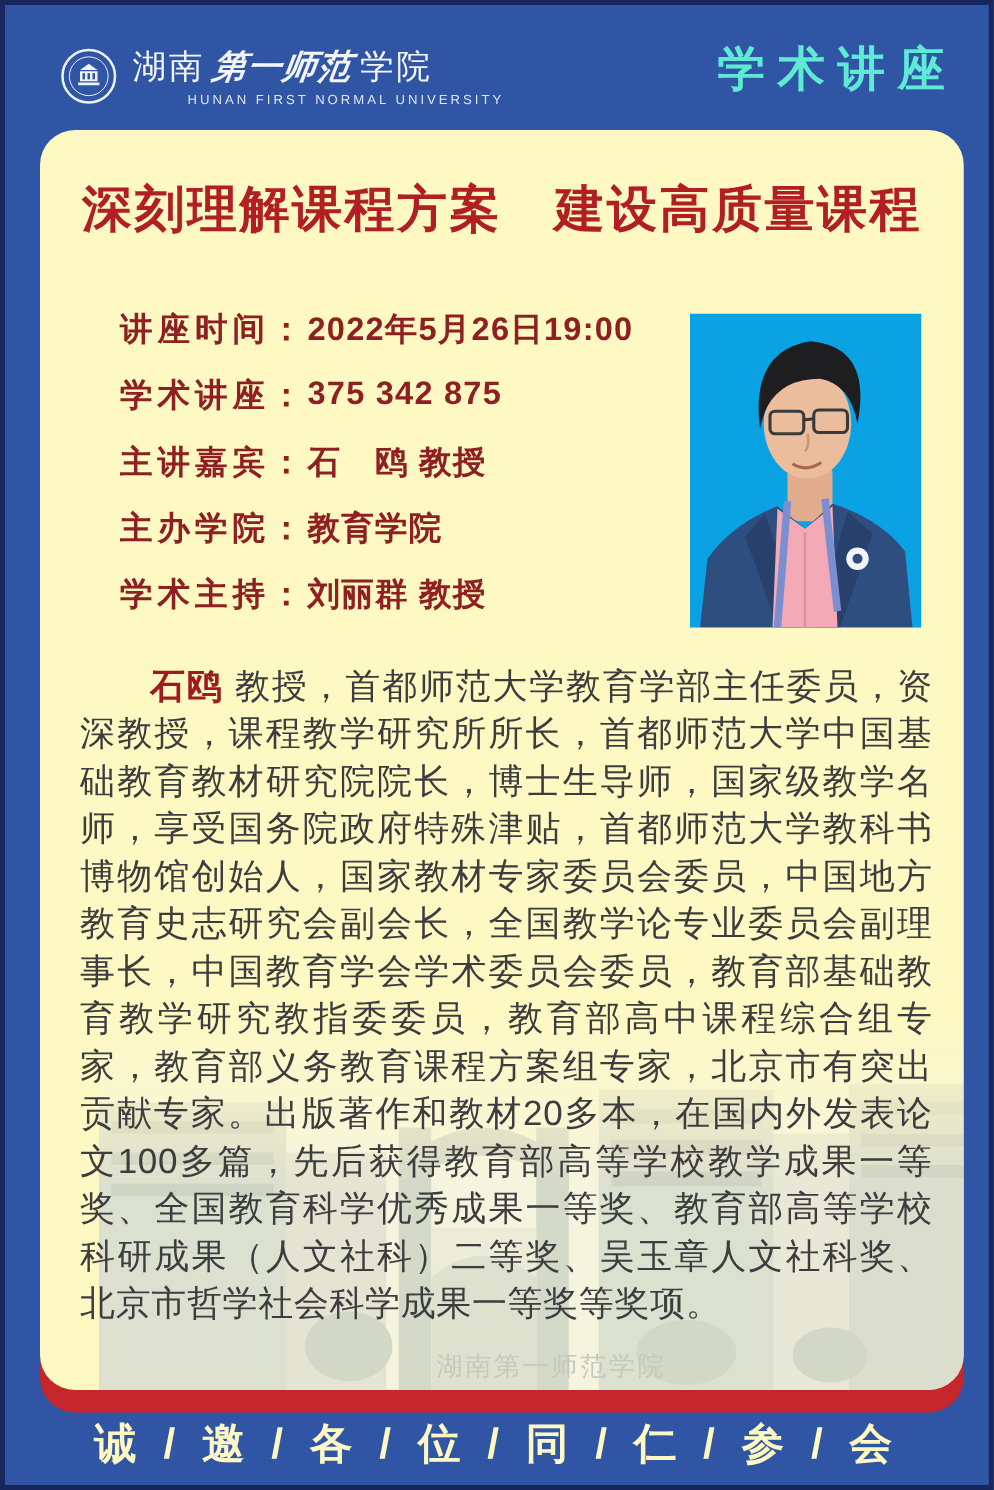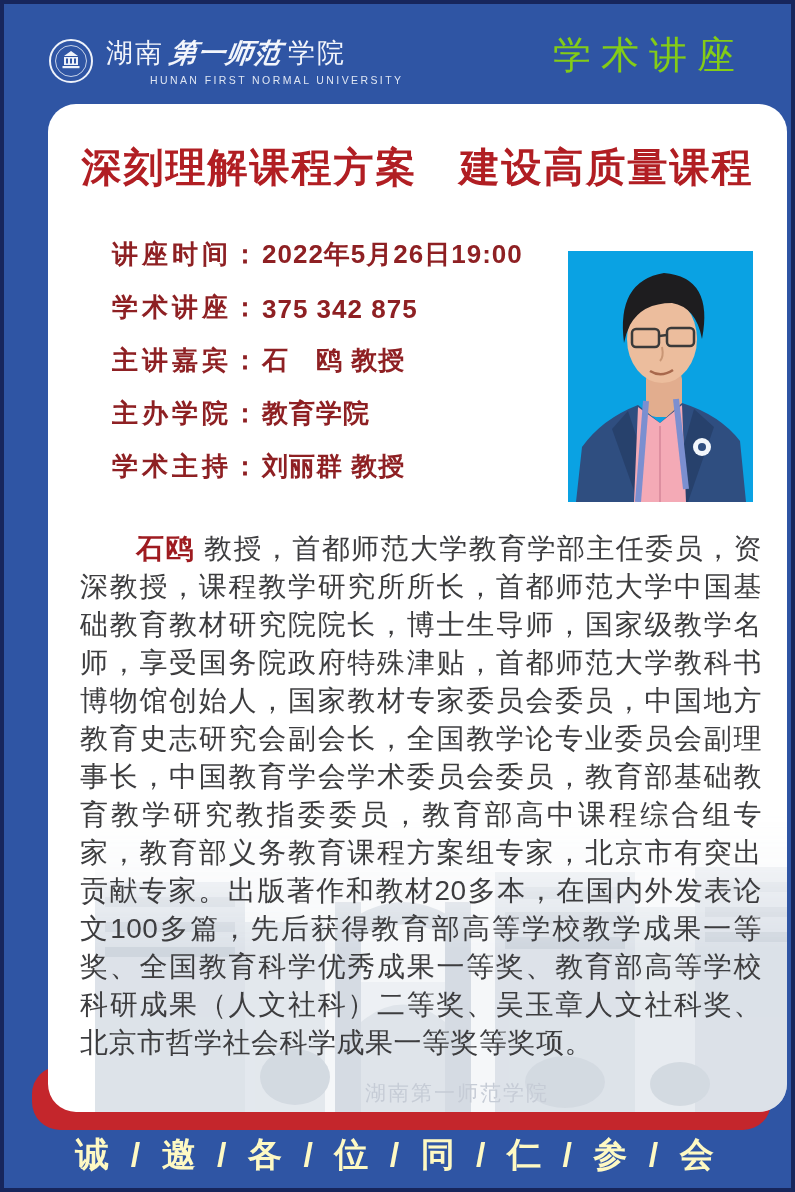--- a/index.html
+++ b/index.html
@@ -16,42 +16,42 @@
   }
 
   
   .header { position:absolute; top:0; left:0; right:0; height:80px; }
   .logo-group { position:absolute; left:44px; top:31px; display:flex; align-items:center; }
   .seal { width:46px; height:46px; flex:0 0 auto; }
   .uni-name { margin-left:12px; color:#f2f5fb; }
   .uni-cn { font-size:27px; letter-spacing:2px; display:flex; align-items:baseline; white-space:nowrap; }
   .uni-cn .stylized { font-style:italic; transform:skewX(-8deg); font-weight:bold; margin:0 6px; letter-spacing:1px; }
   .uni-en { font-size:10.5px; letter-spacing:2.4px; margin-top:3px; color:#dfe6f3; white-space:nowrap;margin-left:44px; }
-  .badge { position:absolute; right:46px; top:26px; color:#84cc16; font-size:38px; letter-spacing:10px; font-weight:normal; white-space:nowrap; }
+  .badge { position:absolute; right:25px; top:26px; color:#5eead4; font-size:38px; letter-spacing:10px; font-weight:bold; white-space:nowrap; }
 
   
   .red-band {
     position:absolute; left:28px; top:1062px; width:739px; height:64px;
     background:#c4262c; border-radius:28px; z-index:1;
   }
 
   
   .card {
     position:absolute; left:28px; top:100px; width:739px; height:1008px;
-    background:#ffffff; border-radius:28px; z-index:2; overflow:hidden;margin-left:16px;
+    background:#fef9c3; border-radius:28px; z-index:2; overflow:hidden;
   }
 
   .card-title {
     position:absolute; top:36px; left:0; right:0;
     text-align:center; color:#b11e23; font-size:40px; font-weight:bold;
     letter-spacing:2px; white-space:nowrap;
   }
 
   .details { position:absolute; left:64px; top:142px; }
-  .detail-row { display:flex; align-items:flex-end; height:26px; margin-bottom:27px; white-space:nowrap; }
+  .detail-row { display:flex; align-items:flex-start; height:26px; margin-bottom:27px; white-space:nowrap; }
   .detail-label { color:#8e2023; font-size:26px; font-weight:bold; letter-spacing:4px; }
   .detail-value { color:#8e2023; font-size:26px; font-weight:bold; letter-spacing:1px; }
 
   .photo {
     position:absolute; left:520px; top:147px; width:185px; height:251px;
     overflow:hidden; background:#0aa2e3;
   }
   .photo svg { display:block; }
 
   .bio {

